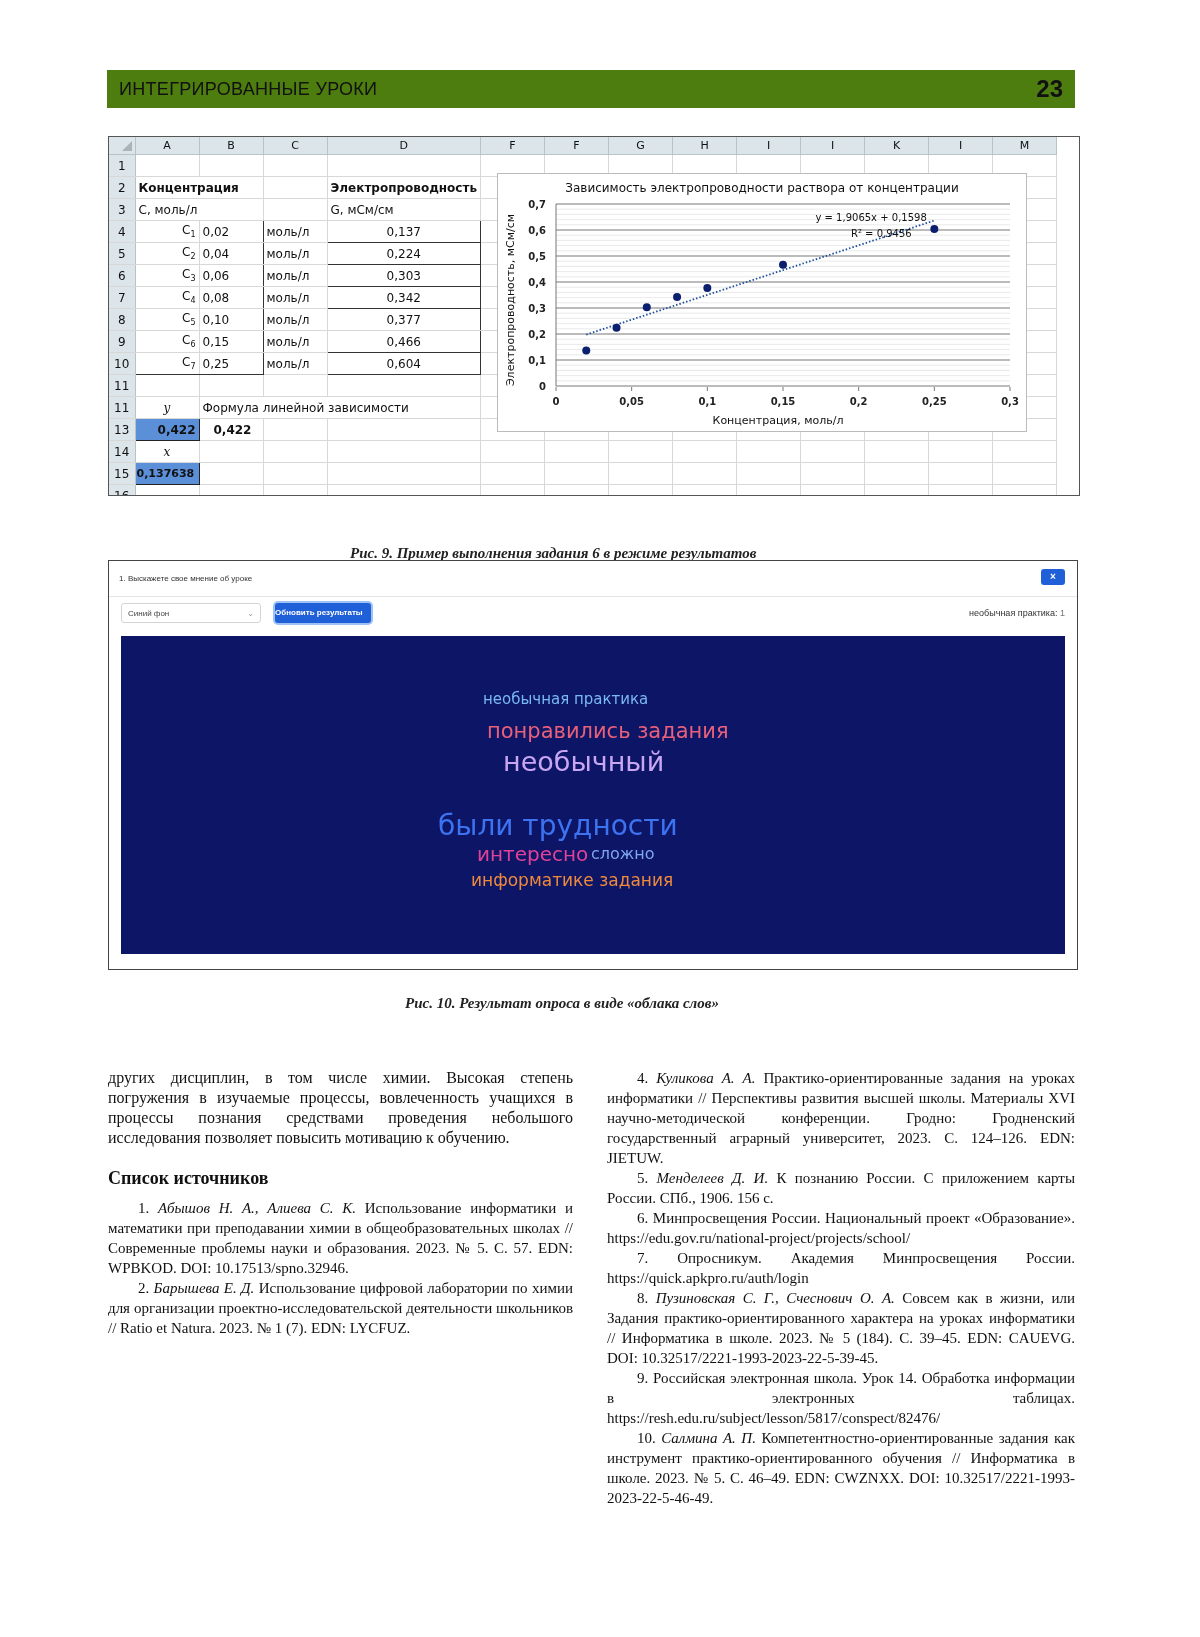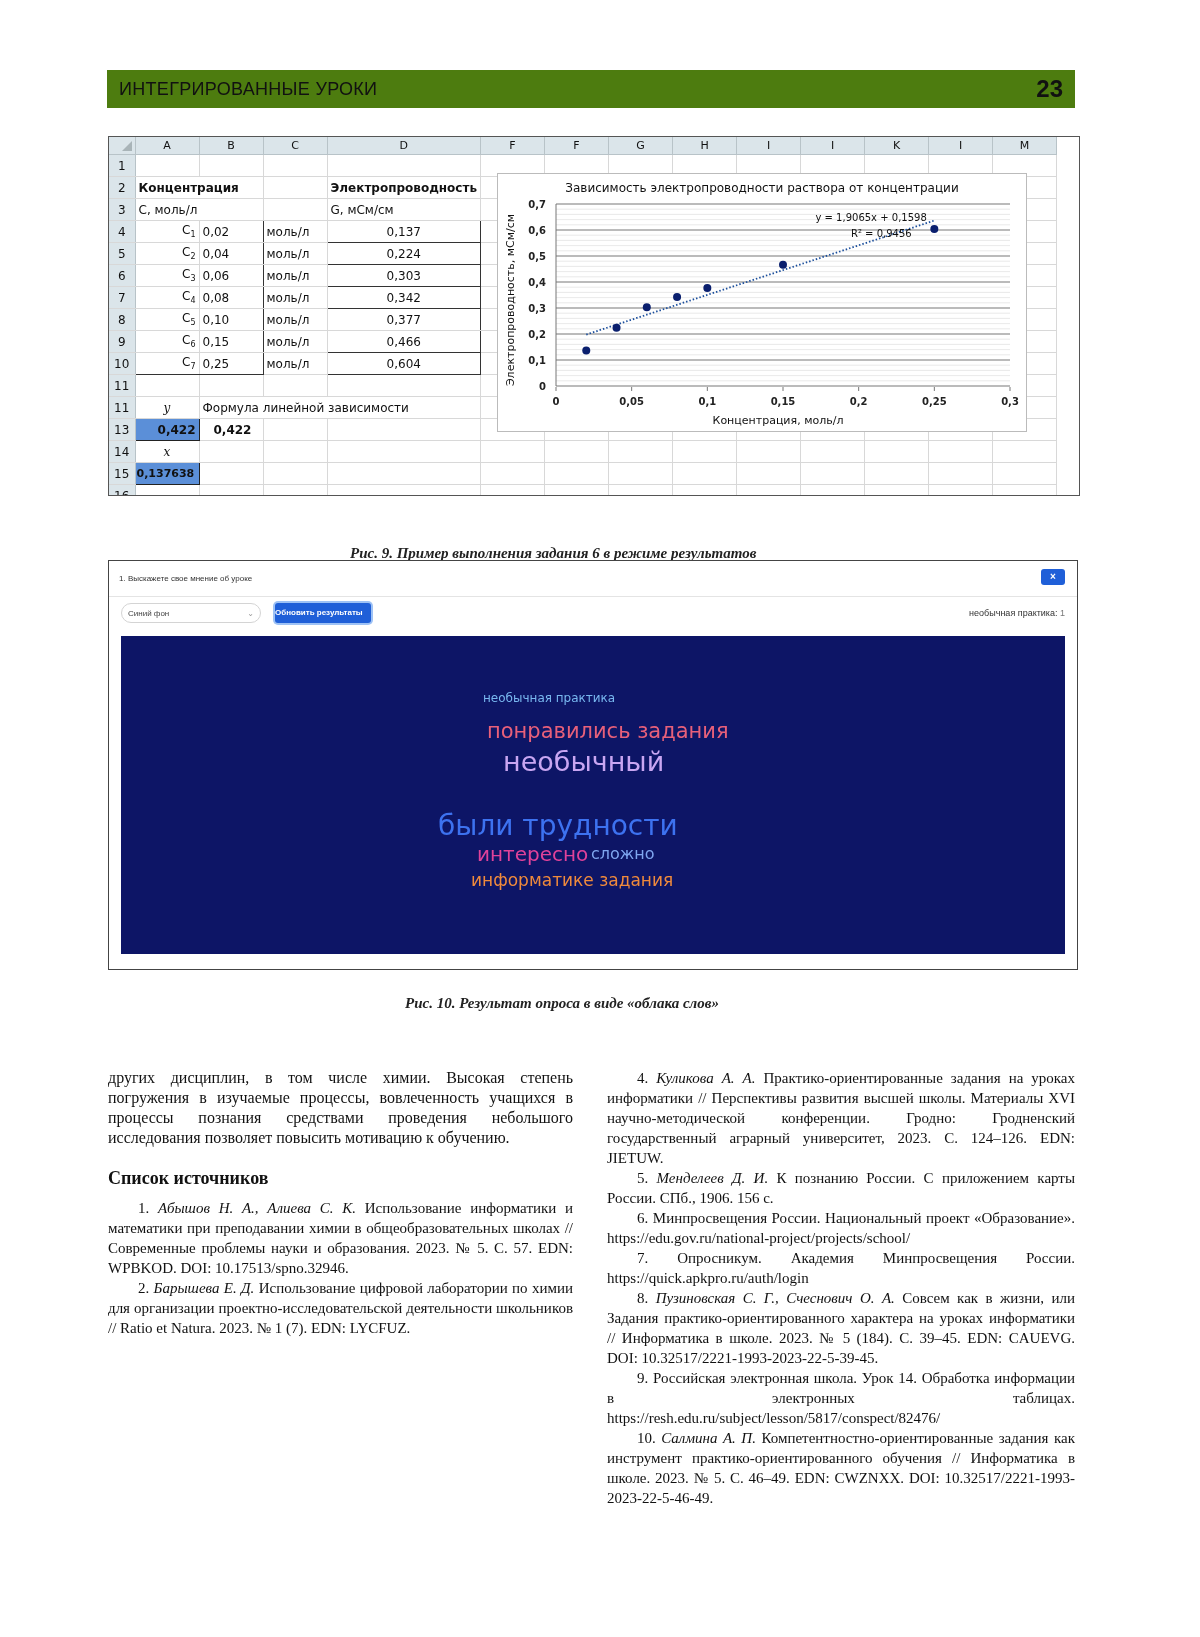--- a/index.html
+++ b/index.html
@@ -29,21 +29,21 @@
 
   .chart-box { position: absolute; left: 388px; top: 36px; width: 528px; height: 257px; background: #fff; border: 1px solid #bbb; }
 
   .caption { position: absolute; font-family: "Liberation Serif", serif; font-style: italic; font-weight: bold; font-size: 15px; color: #222; }
 
   
   .app { position: absolute; left: 108px; top: 560px; width: 968px; height: 408px; border: 1.5px solid #444; background: #fff; font-family: "Liberation Sans", sans-serif; }
   .app-title { position: absolute; left: 10px; top: 13px; font-size: 8px; color: #333; }
   .app-close { position: absolute; right: 12px; top: 8px; width: 24px; height: 16px; background: #1f5fd8; color: #fff; border-radius: 3px; font-size: 10px; font-weight: bold; text-align: center; line-height: 16px; }
   .app-sep { position: absolute; left: 0; right: 0; top: 35px; height: 1px; background: #e4e4e4; }
-  .app-select { position: absolute; left: 12px; top: 42px; width: 140px; height: 20px; border: 1px solid #d4d4d4; border-radius: 10px; font-size: 8px; color: #444; line-height: 20px; padding-left: 6px; box-sizing: border-box; }
+  .app-select { position: absolute; left: 12px; top: 42px; width: 140px; height: 20px; border: 1px solid #d4d4d4; border-radius: 3px; font-size: 8px; color: #444; line-height: 20px; padding-left: 6px; box-sizing: border-box; }
   .app-select .chev { position: absolute; right: 6px; top: 0; font-size: 8px; color: #999; }
   .app-refresh { position: absolute; left: 166px; top: 42px; width: 96px; height: 20px; background: #1f5fd8; color: #fff; border-radius: 3px; font-size: 8px; line-height: 20px; font-weight: bold; box-shadow: 0 0 0 2px #9ec2f5; }
   .app-count { position: absolute; right: 12px; top: 47px; font-size: 9px; color: #333; }
   .app-count .num { color: #777; }
   .cloud { position: absolute; left: 12px; top: 75px; width: 944px; height: 318px; background: #0d1566; }
   .word { position: absolute; font-family: "DejaVu Sans", sans-serif; white-space: nowrap; line-height: 1; }
 
   
   .col { position: absolute; top: 1068px; font-family: "Liberation Serif", serif; font-size: 16px; line-height: 20px; color: #111; text-align: justify; }
   .col p { margin: 0; }
@@ -458,21 +458,21 @@
   <div class="app-select">
     <span>Синий фон</span>
     <span class="chev">⌄</span>
   </div>
   <div class="app-refresh">Обновить результаты</div>
   <div class="app-count">
     <span>необычная практика:</span>
     <span class="num">1</span>
   </div>
   <div class="cloud" id="cloud" style="background: rgb(13, 21, 102);">
-    <span class="word" id="w0" style="left: 362px; top: 56px; font-size: 12px; color: rgb(121, 184, 240);">необычная практика</span>
+    <span class="word" id="w0" style="left: 362px; top: 56px; font-size: 15px; color: rgb(121, 184, 240);">необычная практика</span>
     <span class="word" id="w1" style="left: 366px; top: 85px; font-size: 21px; color: rgb(232, 96, 122);">понравились задания</span>
     <span class="word" id="w2" style="left: 382px; top: 112px; font-size: 27px; color: rgb(201, 166, 242);">необычный</span>
     <span class="word" id="w4" style="left: 317px; top: 176px; font-size: 28px; color: rgb(61, 114, 240);">были трудности</span>
     <span class="word" id="w5" style="left: 356px; top: 208px; font-size: 20px; color: rgb(224, 66, 154);">интересно</span>
     <span class="word" id="w6" style="left: 470px; top: 210px; font-size: 16px; color: rgb(127, 166, 240);">сложно</span>
     <span class="word" id="w7" style="left: 350px; top: 236px; font-size: 17px; color: rgb(239, 138, 60);">информатике задания</span>
   </div>
 </div>
 
 <div class="caption" style="left:405px; top:995px;">Рис. 10. Результат опроса в виде «облака слов»</div>

